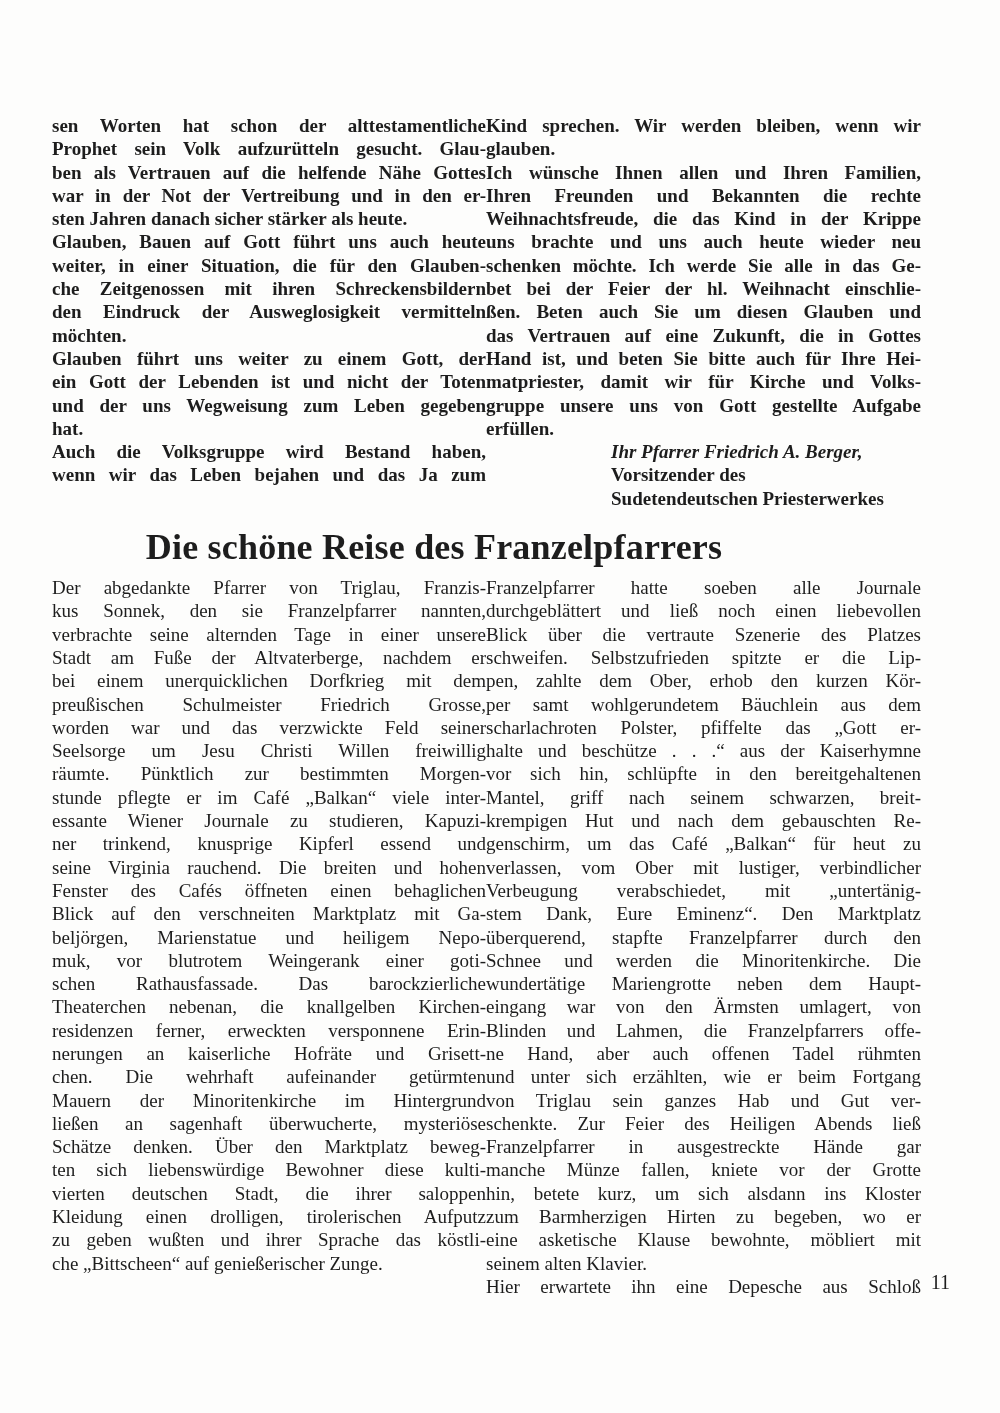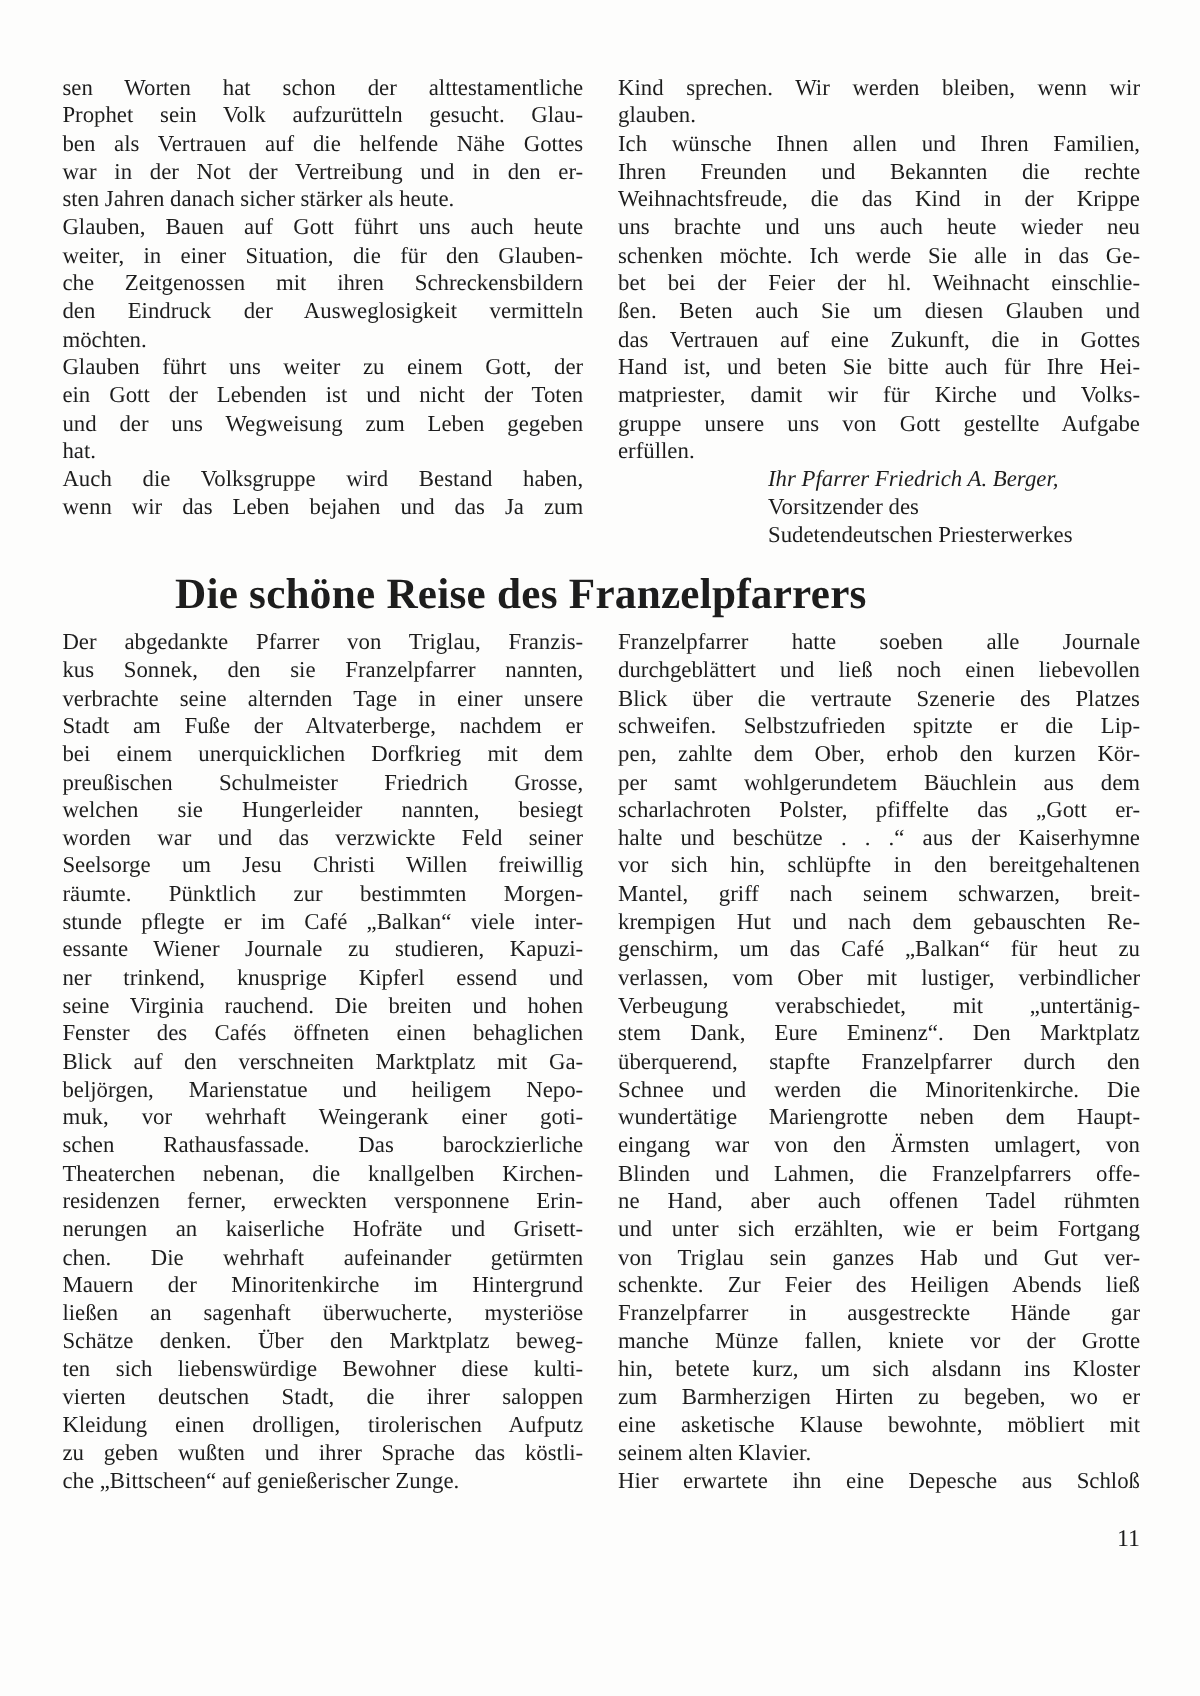--- a/index.html
+++ b/index.html
@@ -27,24 +27,24 @@
   .col {
     font-size: 19px;
     line-height: 23.3px;
   }
   .col-left {
     width: 434px;
     margin-left: 52px;
   }
   .col-right {
     width: 435px;
-    margin-left: 29px;
   }
   .intro-section {
-    padding-top: 62px;
+    padding-top: 114px;
+    font-weight: bold;
   }
   .line {
     text-align: justify;
     text-align-last: justify;
     white-space: normal;
   }
   .line.end {
     text-align-last: left;
   }
   .line.left {
@@ -134,32 +134,31 @@
 
   <div class="columns">
     <div class="col col-left">
         <div class="para">
           <div class="line">Der abgedankte Pfarrer von Triglau, Franzis-</div>
           <div class="line">kus Sonnek, den sie Franzelpfarrer nannten,</div>
           <div class="line">verbrachte seine alternden Tage in einer unsere</div>
           <div class="line">Stadt am Fuße der Altvaterberge, nachdem er</div>
           <div class="line">bei einem unerquicklichen Dorfkrieg mit dem</div>
           <div class="line">preußischen Schulmeister Friedrich Grosse,</div>
-          <div class="line">welchen sie Hungerleider nannten, besiegt</div>
           <div class="line">worden war und das verzwickte Feld seiner</div>
           <div class="line">Seelsorge um Jesu Christi Willen freiwillig</div>
           <div class="line">räumte. Pünktlich zur bestimmten Morgen-</div>
           <div class="line">stunde pflegte er im Café „Balkan“ viele inter-</div>
           <div class="line">essante Wiener Journale zu studieren, Kapuzi-</div>
           <div class="line">ner trinkend, knusprige Kipferl essend und</div>
           <div class="line">seine Virginia rauchend. Die breiten und hohen</div>
           <div class="line">Fenster des Cafés öffneten einen behaglichen</div>
           <div class="line">Blick auf den verschneiten Marktplatz mit Ga-</div>
           <div class="line">beljörgen, Marienstatue und heiligem Nepo-</div>
-          <div class="line">muk, vor wehrhaft Weingerank einer goti-</div>
+          <div class="line">muk, vor blutrotem Weingerank einer goti-</div>
           <div class="line">schen Rathausfassade. Das barockzierliche</div>
           <div class="line">Theaterchen nebenan, die knallgelben Kirchen-</div>
           <div class="line">residenzen ferner, erweckten versponnene Erin-</div>
           <div class="line">nerungen an kaiserliche Hofräte und Grisett-</div>
           <div class="line">chen. Die wehrhaft aufeinander getürmten</div>
           <div class="line">Mauern der Minoritenkirche im Hintergrund</div>
           <div class="line">ließen an sagenhaft überwucherte, mysteriöse</div>
           <div class="line">Schätze denken. Über den Marktplatz beweg-</div>
           <div class="line">ten sich liebenswürdige Bewohner diese kulti-</div>
           <div class="line">vierten deutschen Stadt, die ihrer saloppen</div>

